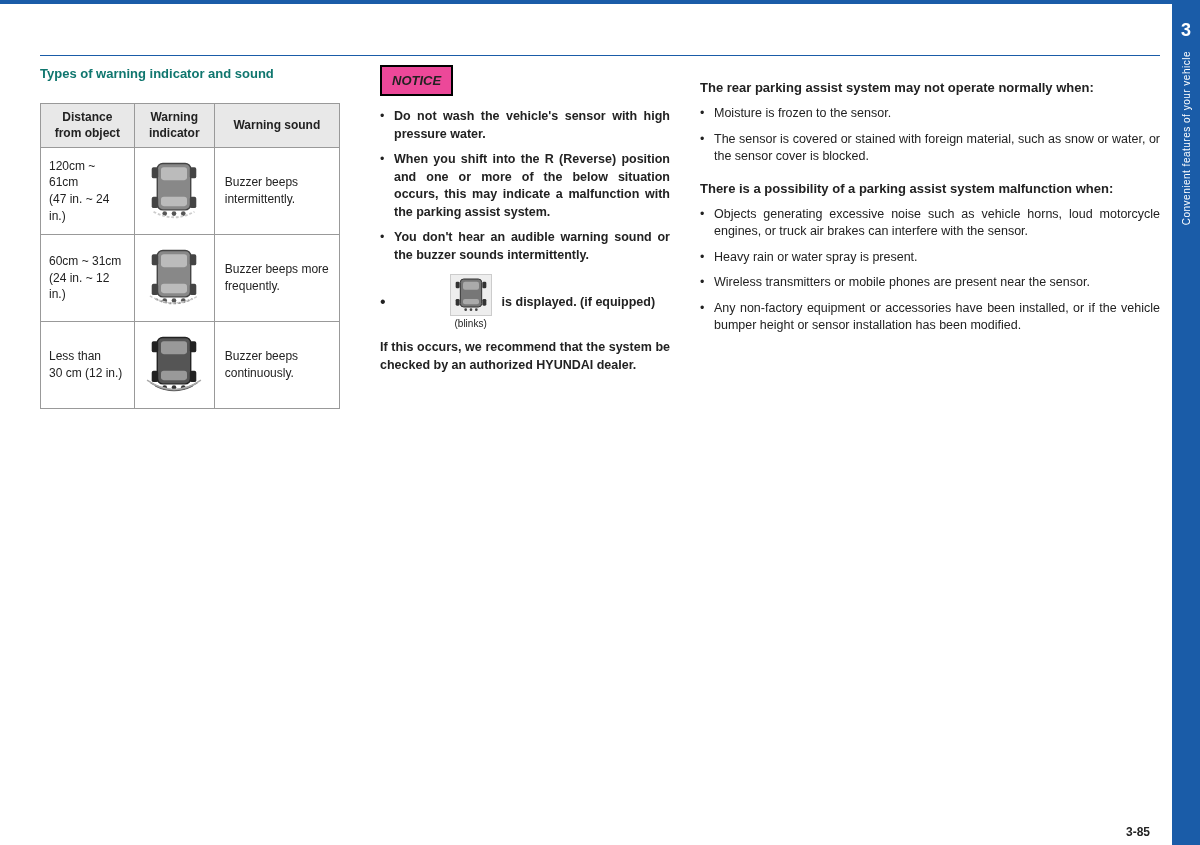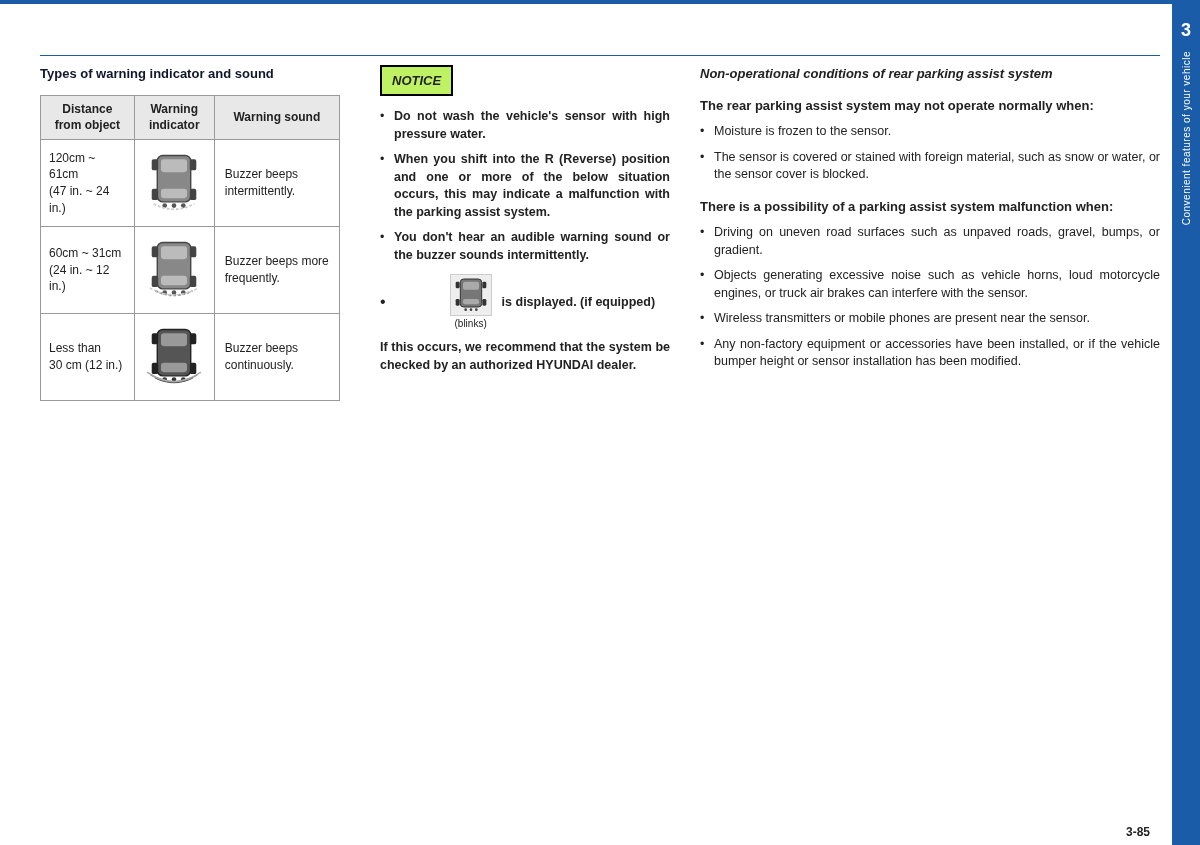--- a/index.html
+++ b/index.html
@@ -63,22 +63,22 @@
     
     .right-col {
       flex: 1;
       padding-left: 10px;
     }
 
     
     .section-title {
       font-weight: bold;
       font-size: 13px;
-      color: #0f172a;
-      margin-bottom: 12px;
+      color: #0f766e;
+      margin-bottom: 20px;
       line-height: 1.4;
     }
 
     
     .warning-table {
       width: 100%;
       border-collapse: collapse;
       border: 1px solid #999;
       font-size: 12px;
     }
@@ -119,21 +119,21 @@
 
     
     .notice-box {
       border: 2px solid #000;
       padding: 6px 10px;
       display: inline-block;
       font-weight: bold;
       font-size: 13px;
       font-style: italic;
       margin-bottom: 12px;
-      background: #bef264;
+      background: #ec4899;
     }
 
     .bullet-list {
       list-style: none;
       padding: 0;
       margin: 0;
     }
 
     .bullet-list li {
       padding-left: 14px;
@@ -377,33 +377,32 @@
         </svg>
         <div class="blinks-label">(blinks)</div>
       </div>
       <span class="blinks-text">is displayed. (if equipped)</span>
     </div>
 
     <p class="occurs-text">If this occurs, we recommend that the system be checked by an authorized HYUNDAI dealer.</p>
   </div>
 
   <div class="right-col">
-    <p class="right-heading">Non-operational conditions of rear parking assist system</p>
     <p class="right-subheading">The rear parking assist system may not operate normally when:</p>
 
     <ul class="bullet-list">
       <li>Moisture is frozen to the sensor.</li>
       <li>The sensor is covered or stained with foreign material, such as snow or water, or the sensor cover is blocked.</li>
     </ul>
 
     <p class="right-subheading">There is a possibility of a parking assist system malfunction when:</p>
 
     <ul class="bullet-list">
-      <li>Driving on uneven road surfaces such as unpaved roads, gravel, bumps, or gradient.</li>
       <li>Objects generating excessive noise such as vehicle horns, loud motorcycle engines, or truck air brakes can interfere with the sensor.</li>
+      <li>Heavy rain or water spray is present.</li>
       <li>Wireless transmitters or mobile phones are present near the sensor.</li>
       <li>Any non-factory equipment or accessories have been installed, or if the vehicle bumper height or sensor installation has been modified.</li>
     </ul>
   </div>
 
 </div>
 
 <div class="side-bar">
   <div style="display:flex; flex-direction:column; align-items:center; height:100%; justify-content:flex-start; padding-top:20px;">
     <div class="side-bar-number">3</div>

